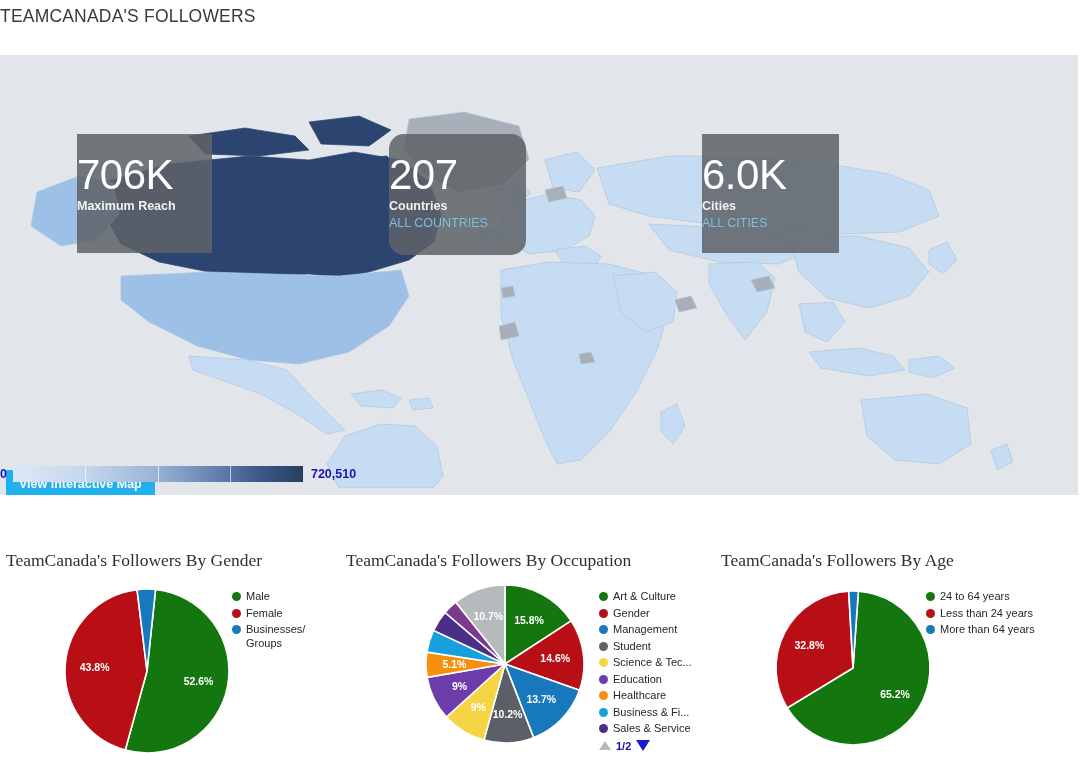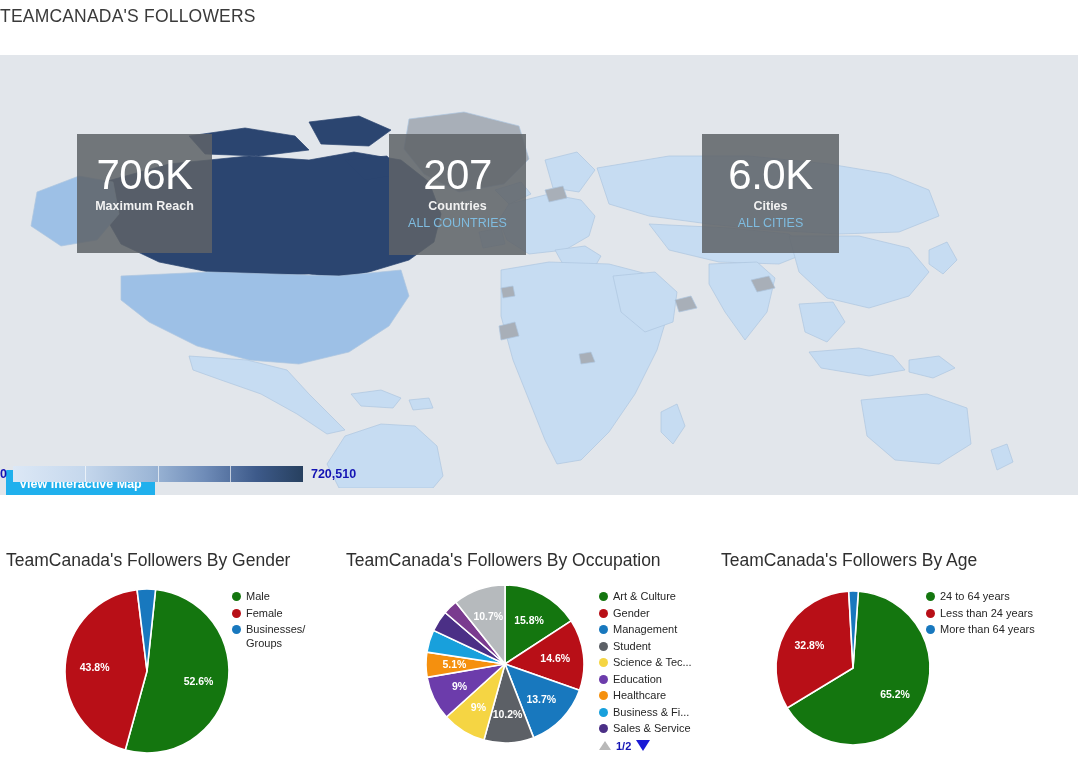--- a/index.html
+++ b/index.html
@@ -37,21 +37,21 @@
     background: #e7eaee;
     overflow: hidden;
   }
   .map-svg { position: absolute; left: 0; top: 0; }
 
   
   .stat-box {
     position: absolute;
     background: rgba(94,99,104,0.86);
     color: #ffffff;
-    text-align: center;
+    text-align: left;
     padding-top: 18px;
   }
   .stat-value {
     font-size: 42px;
     line-height: 46px;
     font-weight: 300;
     color: #ffffff;
     letter-spacing: -0.5px;
   }
   .stat-label {
@@ -61,21 +61,21 @@
     font-weight: 700;
   }
   .stat-link {
     font-size: 12.5px;
     line-height: 17px;
     color: #7fbce0;
     font-weight: 400;
     cursor: pointer;
   }
   #stat-0 { left: 68px;  top: 70px; width: 135px; height: 119px; }
-  #stat-1 { left: 380px; top: 70px; width: 137px; height: 121px; }
+  #stat-1 { left: 380px; top: 70px; width: 137px; height: 121px; border-radius: 15px; }
   #stat-2 { left: 693px; top: 70px; width: 137px; height: 119px; }
   #stat-1 .stat-value, #stat-2 .stat-value { font-weight: 300; }
 
   
   .map-button {
     position: absolute;
     left: 6px; top: 415px;
     height: 28px;
     padding: 0 13px;
     background: #20b0ed;
@@ -119,20 +119,21 @@
   .chart-block { position: absolute; top: 0; }
   #chart-0 { left: 0px;   width: 340px; }
   #chart-1 { left: 340px; width: 375px; }
   #chart-2 { left: 715px; width: 372px; }
   .chart-title {
     font-size: 17.5px;
     color: #2f2f2f;
     font-weight: 400;
     margin: 42px 0 0 6px;
     white-space: nowrap;
+    font-family: Liberation Serif, serif;
   }
   .chart-body { position: relative; margin-top: 10px; height: 185px; }
   .pie-wrap { position: absolute; }
   #chart-0 .pie-wrap { left: 62px; top: 4px; }
   #chart-1 .pie-wrap { left: 82px; top: 0px; }
   #chart-2 .pie-wrap { left: 58px; top: 6px; }
 
   .legend-list { position: absolute; }
   #chart-0 .legend-list { left: 232px; top: 9px; width: 105px; }
   #chart-1 .legend-list { left: 259px; top: 9px; width: 120px; }

